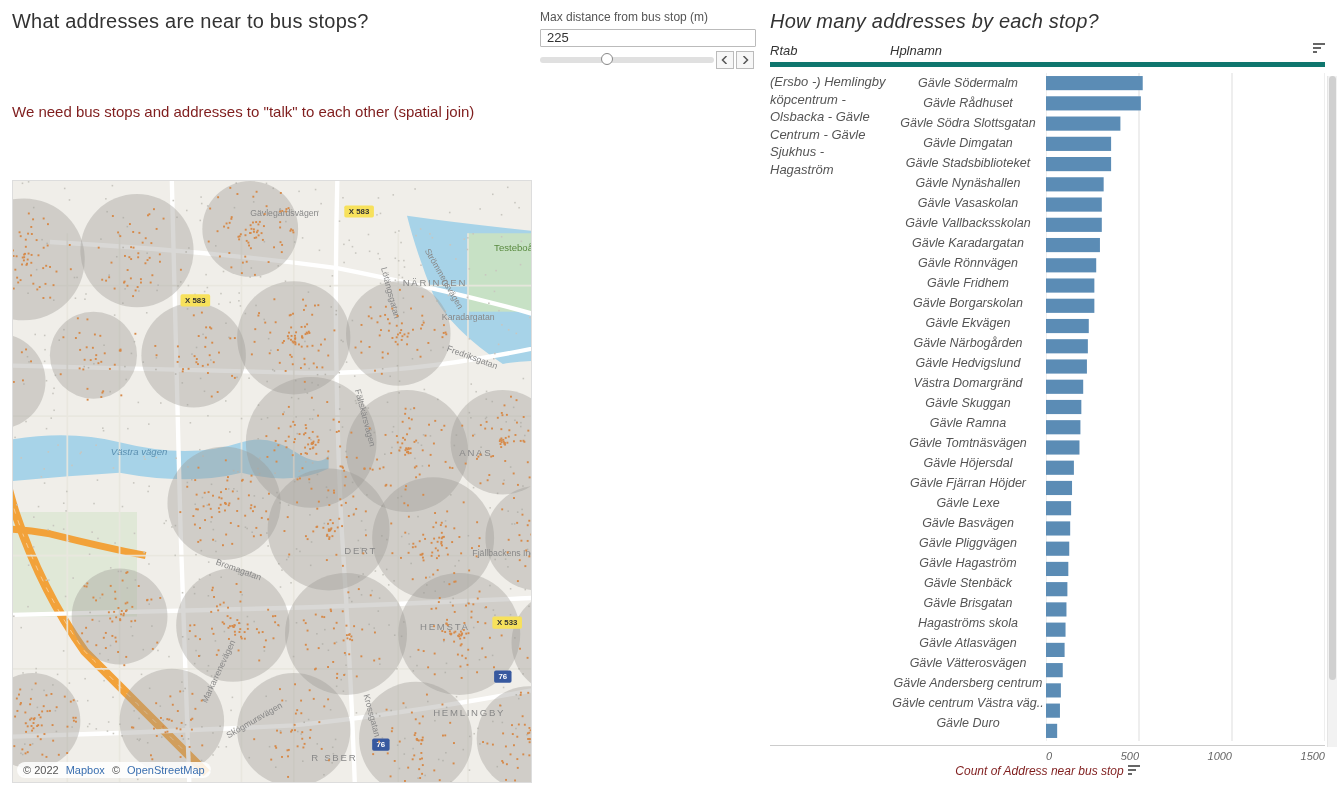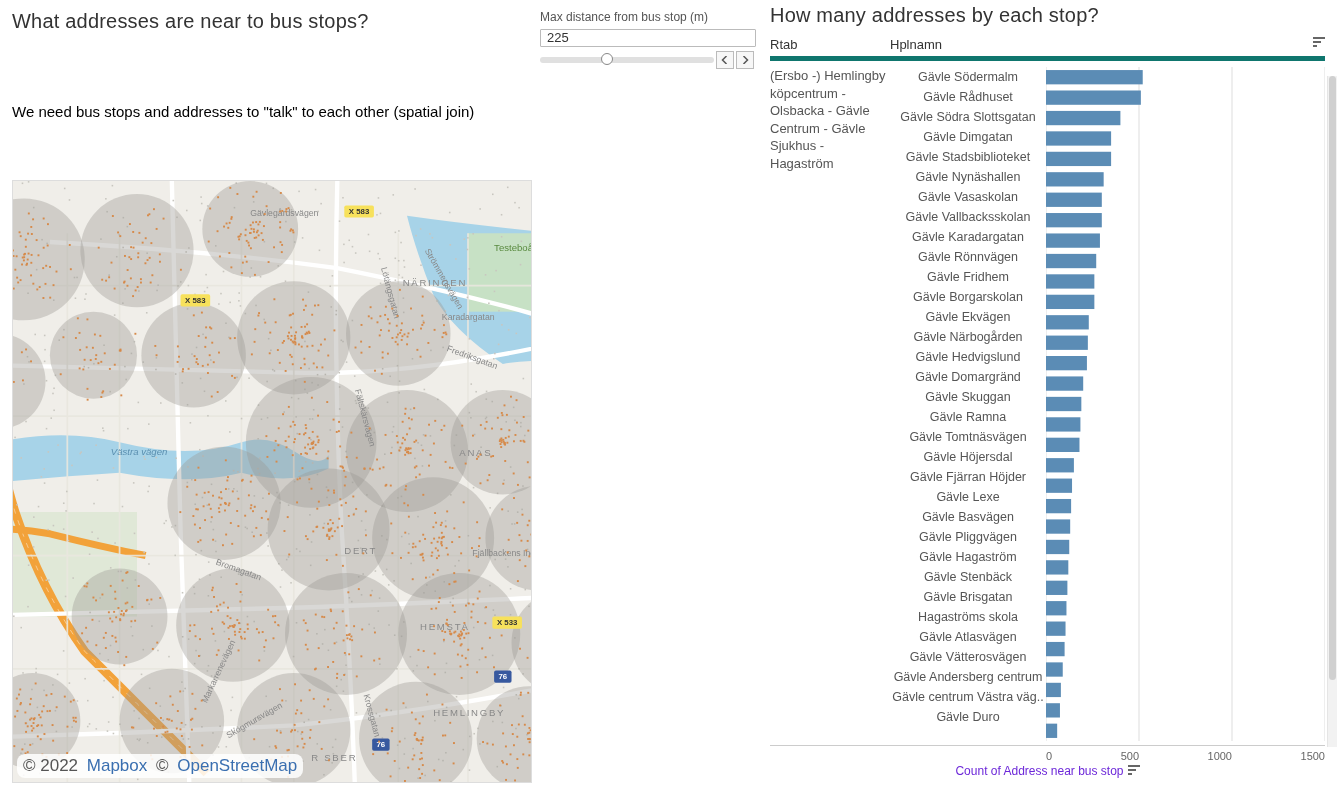--- a/index.html
+++ b/index.html
@@ -12,51 +12,51 @@
     overflow: hidden;
     position: relative;
   }
   .container {
     display: flex;
     width: 100%;
     height: 100%;
   }
   .left { width: 540px; padding: 10px 8px 8px 12px; display: flex; flex-direction: column; gap: 36px; }
   .mid { width: 222px; padding: 10px 8px 8px 0; }
-  .right { flex: 1; padding: 4px 12px 8px 8px; display: flex; flex-direction: column; }
+  .right { flex: 1; padding: 10px 12px 8px 8px; display: flex; flex-direction: column; font-style: italic; }
 
   h2.title {
     font-size: 20px;
     font-weight: 400;
     color: #333;
     margin-bottom: 34px;
     letter-spacing: 0.2px;
   }
   .subtitle {
     font-size: 15px;
     font-weight: 400;
-    color: #000000;
+    color: #7f1d1d;
     margin-bottom: 24px;
   }
 
   
   .map-box {
     position: relative;
     flex: 1;
     width: 100%;
     border: 1px solid #ddd;
     overflow: hidden;
   }
   .map-svg { width: 100%; height: 100%; display: block; }
   .map-attr {
     position: absolute;
     left: 4px;
     bottom: 4px;
     background: rgba(255,255,255,0.85);
-    font-size: 17px;
+    font-size: 11px;
     color: #555;
     padding: 2px 4px;
     border-radius: 8px;
   }
   .map-attr span { color: #3a6fb0; margin: 0 2px; }
 
   
   .param-label {
     font-size: 12px;
     color: #555;
@@ -139,21 +139,21 @@
   .axis {
     border-top: 1px solid #ccc;
     margin-top: 4px;
     position: relative;
     height: 38px;
     font-size: 11px;
     color: #666;
   }
   .axis .ticks { display:flex; justify-content:space-between; padding-top:4px;}
   .axis .tick { text-align:center; }
-  .axis-title { text-align:left; margin-top: 2px; font-size:12px; color:#6d28d9; display:flex; justify-content:center; align-items:center; gap:4px;}
+  .axis-title { text-align:left; margin-top: 2px; font-size:12px; color:#7f1d1d; display:flex; justify-content:center; align-items:center; gap:4px;}
 
   
   .shield { font: bold 9px sans-serif; fill:#fff; }
   .shield-green rect { fill:#3a8f2d; rx:2; }
   .shield-yello rect { fill:#f7e15c; rx:2; }
   .shield-yello text { fill:#333; }
   .shield-blue rect { fill:#38599f; rx:2;}
   .neighbor { font: 11px sans-serif; fill:#888; letter-spacing:2px; }
   .road-txt { font: 10px sans-serif; fill:#888; }
   .water-txt { font: italic 11px sans-serif; fill:#5a8fb0;}
@@ -2590,21 +2590,21 @@
           <div class="row-hpl">Gävle Nynäshallen</div>
           <div class="row-hpl">Gävle Vasaskolan</div>
           <div class="row-hpl">Gävle Vallbacksskolan</div>
           <div class="row-hpl">Gävle Karadargatan</div>
           <div class="row-hpl">Gävle Rönnvägen</div>
           <div class="row-hpl">Gävle Fridhem</div>
           <div class="row-hpl">Gävle Borgarskolan</div>
           <div class="row-hpl">Gävle Ekvägen</div>
           <div class="row-hpl">Gävle Närbogården</div>
           <div class="row-hpl">Gävle Hedvigslund</div>
-          <div class="row-hpl">Gävle Domargränd</div>
+          <div class="row-hpl">Västra Domargränd</div>
           <div class="row-hpl">Gävle Skuggan</div>
           <div class="row-hpl">Gävle Ramna</div>
           <div class="row-hpl">Gävle Tomtnäsvägen</div>
           <div class="row-hpl">Gävle Höjersdal</div>
           <div class="row-hpl">Gävle Fjärran Höjder</div>
           <div class="row-hpl">Gävle Lexe</div>
           <div class="row-hpl">Gävle Basvägen</div>
           <div class="row-hpl">Gävle Pliggvägen</div>
           <div class="row-hpl">Gävle Hagaström</div>
           <div class="row-hpl">Gävle Stenbäck</div>

